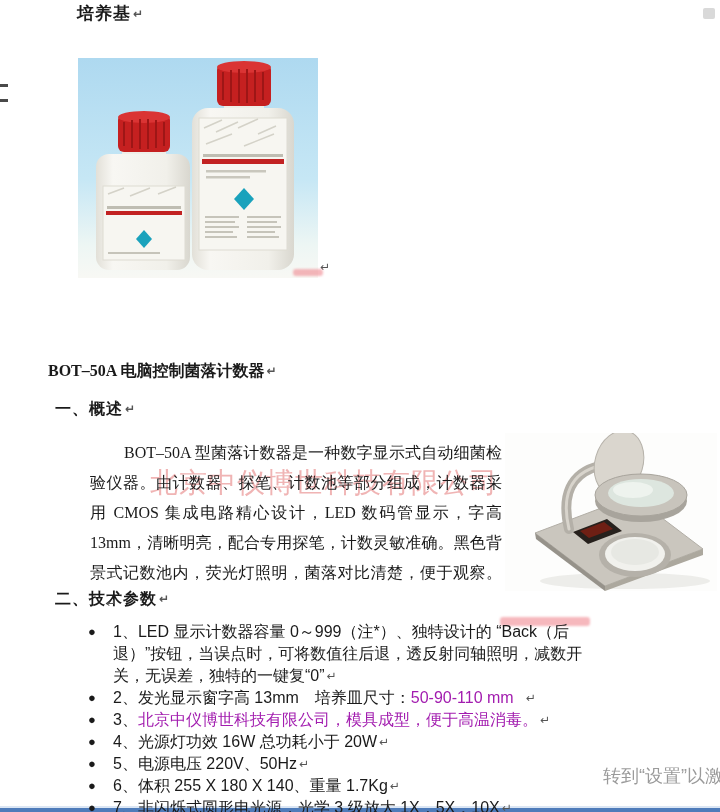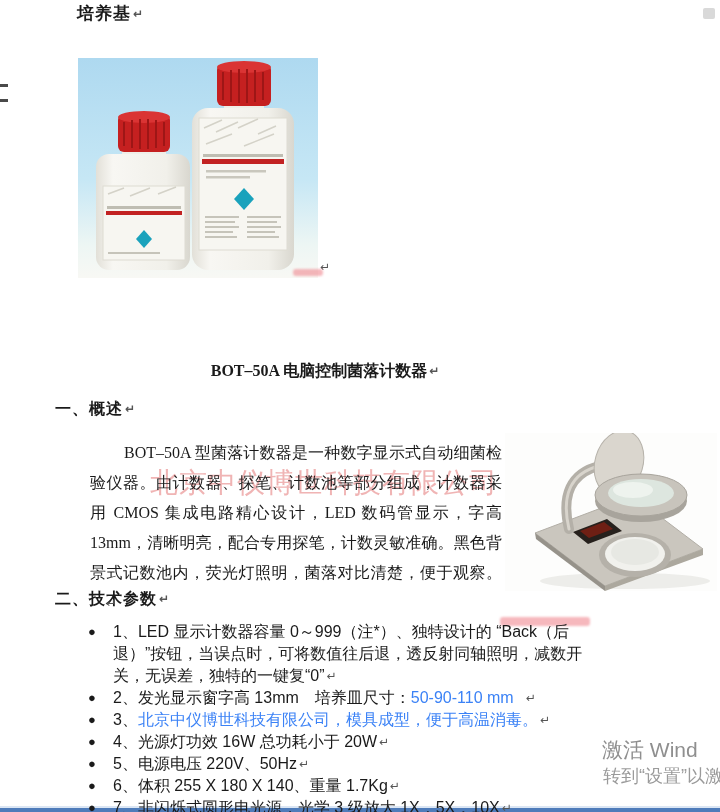--- a/index.html
+++ b/index.html
@@ -3,34 +3,34 @@
 <meta charset="utf-8">
 <style>
   html,body{margin:0;padding:0;}
   #page{position:relative;width:720px;height:812px;background:#ffffff;overflow:hidden;
         font-family:"Liberation Sans","DejaVu Sans",sans-serif;color:#1a1a1a;text-decoration:underline;}
   .serif{font-family:"Liberation Serif","DejaVu Serif",serif;}
   .abs{position:absolute;}
   .pm{color:#555;font-size:12px;vertical-align:1px;padding-left:2px;font-family:"DejaVu Sans",sans-serif;}
   .h1{left:77px;top:2px;font-size:17px;font-weight:bold;letter-spacing:1px;}
   .intro{left:78px;top:304px;font-size:17px;}
-  .product-title{left:25px;top:361px;width:600px;text-align:center;font-size:16px;font-weight:bold;}
+  .product-title{left:48px;top:361px;width:600px;text-align:left;font-size:16px;font-weight:bold;}
   .sec{left:55px;font-size:16px;font-weight:bold;letter-spacing:1px;text-align:right;}
   .sec1{top:399px;} .sec2{top:589px;}
   .overview{left:90px;top:438px;width:412px;font-size:16px;line-height:30px;
             text-align:justify;text-indent:34px;z-index:2;}
   .company-wm{left:150px;top:464px;width:360px;font-size:28px;letter-spacing:1px;
               color:rgba(226,105,105,0.5);z-index:1;white-space:nowrap;}
   .bottles{left:78px;top:58px;width:240px;height:220px;}
   .img-pm{left:318px;top:260px;}
   .device{left:505px;top:433px;width:212px;height:158px;background:#fdfdfc;}
   .specs{left:88px;top:621px;width:502px;font-size:16px;line-height:22px;z-index:2;}
   .spec{position:relative;padding-left:25px;}
   .spec .dot{position:absolute;left:0;top:0;font-size:13px;}
-  .red{color:#3b82f6;}
+  .red{color:#a21caf;}
   .os-wm1{left:602px;top:736px;font-size:21px;color:#8f8f8f;white-space:nowrap;}
   .os-wm2{left:603px;top:764px;font-size:18px;color:#9a9a9a;white-space:nowrap;}
   .bottom-bar{left:0;bottom:0;width:720px;height:6px;
               background:linear-gradient(#dbe6f4 0 35%,#4f7cba 35% 100%);}
   .tick{left:0;width:8px;height:3px;background:#4a4a4a;}
   .tick1{top:84px;} .tick2{top:99px;}
   .corner-glyph{left:703px;top:8px;width:12px;height:11px;background:#d9d9d9;border-radius:2px;}
   .smudge{background:rgba(238,125,135,0.55);filter:blur(1px);border-radius:3px;}
   .smudge1{left:293px;top:269px;width:30px;height:7px;}
   .smudge2{left:500px;top:617px;width:90px;height:9px;}
@@ -163,18 +163,17 @@
       <span class="dot">●</span><span>5、</span><span>电源电压 220V、50Hz</span><span class="pm">↵</span>
     </div>
     <div class="spec">
       <span class="dot">●</span><span>6、</span><span>体积 255 X 180 X 140、重量 1.7Kg</span><span class="pm">↵</span>
     </div>
     <div class="spec">
       <span class="dot">●</span><span>7、</span><span>非闪烁式圆形电光源，光学 3 级放大 1X，5X，10X</span><span class="pm">↵</span>
     </div>
   </div>
 
-  <div class="abs os-wm1">激活 Wind</div>
   <div class="abs os-wm2">转到“设置”以激</div>
 
   <div class="abs bottom-bar"></div>
 
 </div>
 
 </body></html>

